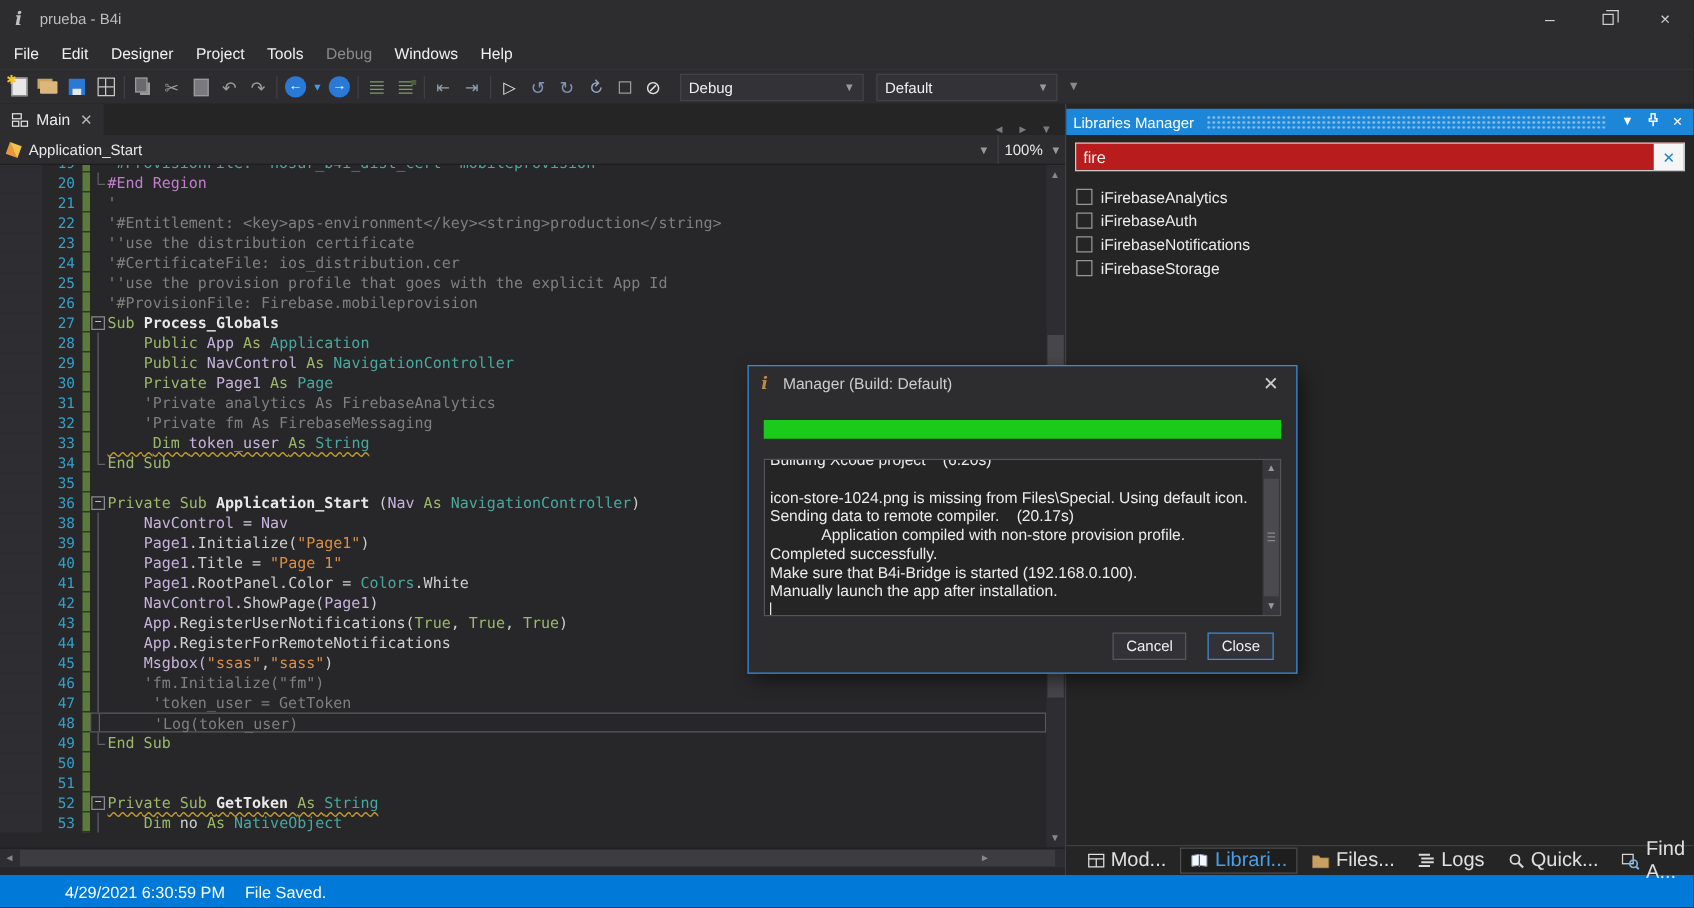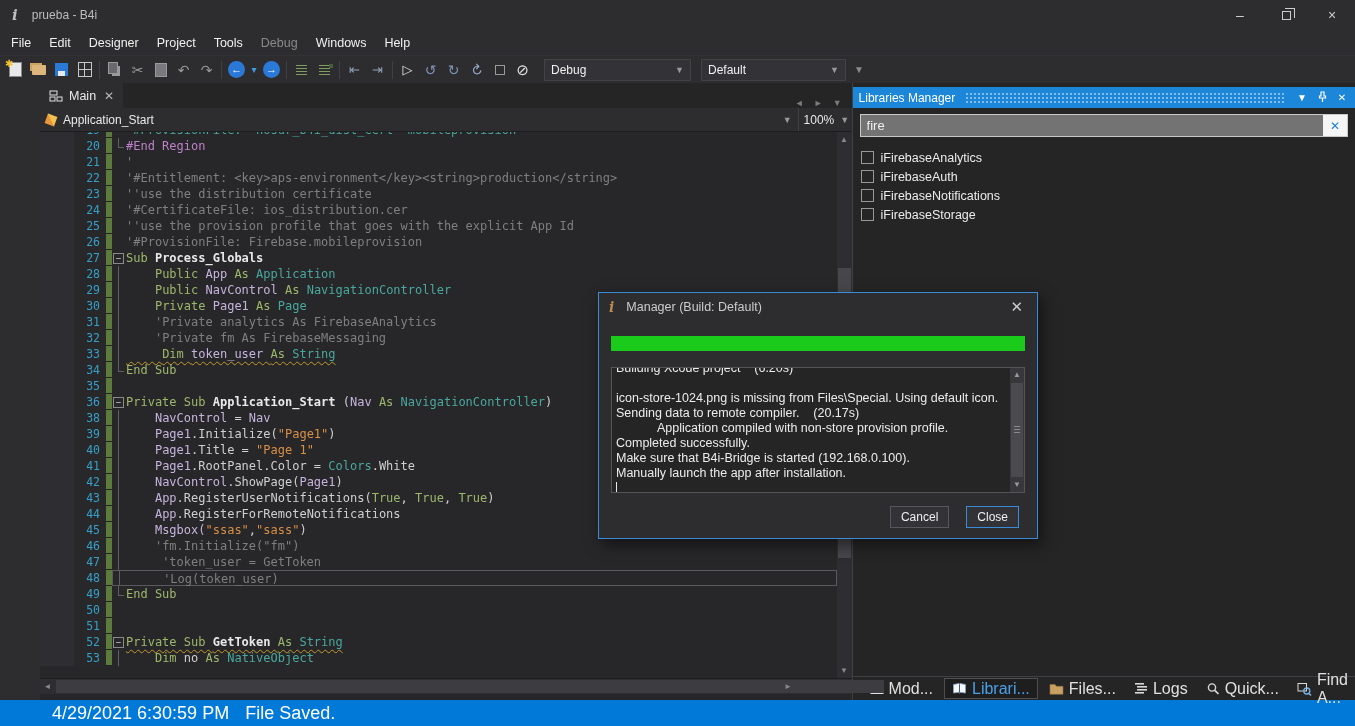--- a/index.html
+++ b/index.html
@@ -52,21 +52,21 @@
   .i-step-into-icon::before { content:"↻"; color:#7e93b8; font-size:14px; }
   .i-step-over-icon::before { content:"↻"; color:#93a6c4; font-size:14px; transform:rotate(45deg); display:inline-block; }
   .i-stop-icon::before { content:""; width:8px; height:8px; border:1px solid #9a9a9a; }
   .i-restart-icon::before { content:"⊘"; color:#e0e0e0; font-size:15px; }
   .tb-combo { height:22px; background:#333337; border:1px solid #434346; display:flex; align-items:center; font-size:12px; color:#f0f0f0; padding:0 6px; margin-left:10px; }
   .tb-combo .combo-label { flex:1; }
   .combo-arrow { color:#999; font-size:9px; margin-left:6px; }
   .tb-overflow { margin-left:8px; color:#8a8a8a; font-size:10px; }
 
   
-  .main-row { display:flex; height:617px;padding-left:40px; }
+  .main-row { display:flex; height:617px; }
   .left-col { width:916px; display:flex; flex-direction:column; background:#27272a; }
 
   .tabbar { height:25px; background:#252526; display:flex; align-items:flex-end; }
   .doc-tab { height:25px; background:#2d2d30; display:flex; align-items:center; padding:0 9px; gap:6px; font-size:12.5px; color:#eaeaea; }
   .tab-close { color:#b8b8b8; font-size:12px; margin-left:2px; }
   .tab-nav { margin-left:auto; display:flex; align-items:center; gap:10px; padding-right:10px; color:#7a7a7e; font-size:9px; }
 
   .editor-header { height:24px; background:#2d2d30; border-bottom:1px solid #1e1e1e; display:flex; align-items:stretch; }
   .sub-combo { flex:1; display:flex; align-items:center; padding:0 6px; }
   .sub-icon { width:10px; height:10px; background:linear-gradient(45deg,#e8973c 50%,#f2c14e 50%); transform:rotate(20deg); margin-right:7px; }
@@ -107,21 +107,21 @@
 
   
   .right-panel { flex:1; background:#252526; border-left:1px solid #3f3f46; display:flex; flex-direction:column; padding-top:4px; }
   .panel-title { height:21px; background:#1c86d9; display:flex; align-items:center; padding:0 6px; gap:6px; }
   .panel-title-label { color:#ffffff; font-size:12px; white-space:nowrap; }
   .panel-dots { flex:1; height:11px; margin:0 4px;
       background-image:radial-gradient(circle, rgba(255,255,255,.45) 1px, transparent 1.2px);
       background-size:4px 4px; }
   .panel-title .pt-icon { color:#ffffff; font-size:10px; width:14px; text-align:center; }
   .panel-search-row { padding:6px 7px 5px 7px; }
-  .search-box { height:23px; background:#737373; border:1px solid #c8c8c8; display:flex; }
+  .search-box { height:23px; background:#b91c1c; border:1px solid #c8c8c8; display:flex; }
   .search-input { flex:1; background:transparent; border:none; outline:none; color:#f0f0f0; font-size:13px; font-family:"Liberation Sans",sans-serif; padding:0 6px; }
   .search-clear { width:24px; background:#f5f5f5; color:#1b7fd4; font-size:12px; display:flex; align-items:center; justify-content:center; }
   .lib-list { padding:6px 0 0 8px; }
   .lib-item { height:19px; display:flex; align-items:center; gap:7px; }
   .lib-check { width:13px; height:13px; border:1px solid #989898; background:#252526; }
   .lib-label { font-size:12.5px; color:#ececec; }
   .panel-fill { flex:1; }
   .panel-tabs { height:24px; border-top:1px solid #3f3f46; display:flex; align-items:center; padding-left:10px; gap:4px; background:#252526; }
   .ptab { height:21px; display:flex; align-items:center; gap:5px; padding:0 7px; font-size:16px; color:#e0e0e0; }
   .ptab.active { border:1px solid #4d4d52; background:#1e1e1e; color:#4aa0e8; }
@@ -143,21 +143,21 @@
   .log-scroll .arr { position:absolute; width:14px; height:14px; color:#999; font-size:8px; text-align:center; line-height:14px; }
   .log-scroll .arr.down { bottom:0; }
   .log-thumb { position:absolute; left:1px; width:12px; top:15px; height:94px; background:#4a4a4f; }
   .log-grip { position:absolute; left:3px; top:50%; margin-top:-4px; width:6px; height:1px; background:#8a8a8a; box-shadow:0 3px 0 #8a8a8a, 0 6px 0 #8a8a8a; }
   .dlg-buttons { display:flex; justify-content:flex-end; margin:13px 18px 0 0; gap:17px; }
   .dlg-btn { height:22px; min-width:55px; background:#333337; border:1px solid #58585c; color:#f0f0f0; font-size:12px; display:flex; align-items:center; justify-content:center; padding:0 10px; }
   .dlg-btn.primary { border-color:#3c8bd9; min-width:50px; }
 
   
   .statusbar { height:26px; background:#0079d8; display:flex; align-items:center; padding-left:52px; gap:16px; }
-  .statusbar span { color:#ffffff; font-size:18px; }
+  .statusbar span { color:#ffffff; font-size:13px; }
 </style>
 </head>
 <body>
 
 <div class="window">
 
   <div class="titlebar">
     <span class="app-icon">i</span>
     <span class="title-text">prueba - B4i</span>
     <div class="win-controls">

